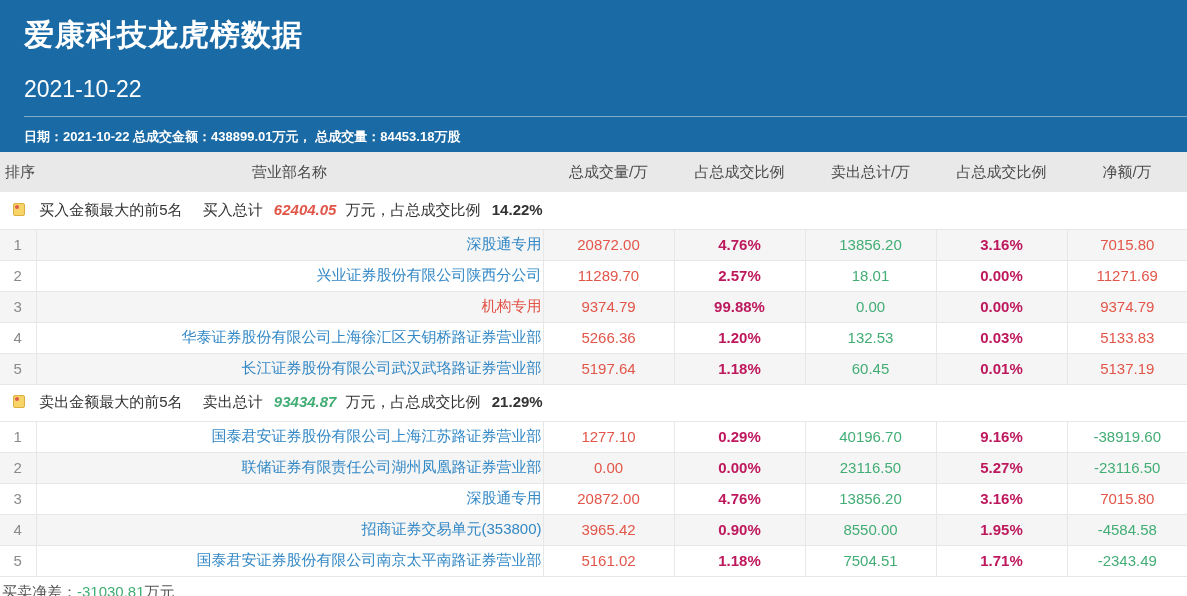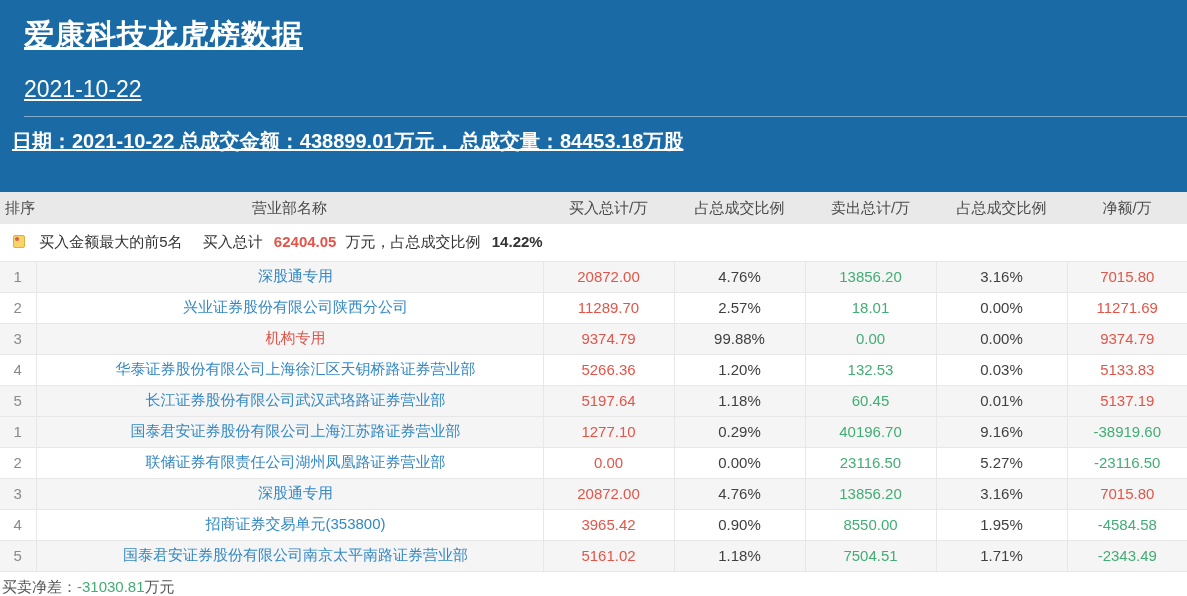--- a/index.html
+++ b/index.html
@@ -13,64 +13,63 @@
   }
   * { box-sizing: border-box; }
   html, body { margin: 0; padding: 0; }
   body {
     width: 1187px; height: 596px; overflow: hidden;
     background: #fff;
     font-family: "Liberation Sans", "DejaVu Sans", sans-serif;
   }
   
   .top {
-    height: 192px;
+    height: 152px;
     background: var(--header-bg);
     color: #fff;
-    text-decoration: underline;
   }
   .top-inner { padding: 17px 24px 0 24px; }
   .page-title {
     margin: 0; font-size: 30px; font-weight: bold; letter-spacing: 1px; line-height: 1.2;
   }
   .page-date { font-size: 23px; margin-top: 23px; line-height: 1.2; }
   .top-sep {
     border: none; border-top: 1px solid rgba(255,255,255,0.45);
     margin: 12px 0 0 24px;
   }
   .top-info {
-    padding: 11px 24px 0 12px;
-    font-size: 20px; font-weight: bold;
+    padding: 11px 24px 0 24px;
+    font-size: 13px; font-weight: bold;
   }
   
   table.lhb {
     width: 1187px; border-collapse: collapse; table-layout: fixed;
     font-size: 15px; color: #555;
   }
   thead th {
     background: var(--table-header-bg);
-    height: 32px; font-weight: normal; color: #4a4a4a;
+    height: 40px; font-weight: normal; color: #4a4a4a;
     text-align: center; padding: 0;
   }
   thead th.rank-h { text-align: left; padding-left: 5px; }
   tbody td { border-bottom: 1px solid var(--border); }
   tr.section-row td { height: 37px; padding-left: 13px; color: #333; }
   tr.data-row td { height: 31px; text-align: center; }
-  tr.data-row td.name { text-align: center; padding-left: 13px; white-space: nowrap; overflow: hidden; }
+  tr.data-row td.name { text-align: right; padding-left: 13px; white-space: nowrap; overflow: hidden; }
   tr.data-row td:not(:first-child) { border-left: 1px solid var(--border); }
   tbody.sec1 tr:nth-child(even) { background: var(--row-stripe); }
   tbody.sec2 tr:nth-child(odd):not(.section-row) { background: var(--row-stripe); }
   td.rank { color: #8a8a8a; }
   .red { color: var(--up-red); }
   .green { color: var(--down-green); }
   .blue { color: var(--link-blue); }
-  td.pct { color: #404040; }
+  td.pct { color: #be185d; font-weight: bold; }
   .sec-title { margin-right: 16px; }
   .sec-label { margin-right: 2px; }
-  .sec-value { font-weight: bold; margin: 0 5px; }
+  .sec-value { font-weight: bold; margin: 0 5px; font-style: italic; }
   .sec-pct { font-weight: bold; color: #333; margin-left: 5px; }
   .name span { cursor: pointer; }
   
   .note-icon {
     display: inline-block; width: 12px; height: 13px;
     background: #f7d368; border: 1px solid #d9b13c; border-radius: 2px;
     position: relative; margin-right: 10px; vertical-align: -1px;
   }
   .note-icon::after {
     content: ''; position: absolute; left: 1px; top: 1px;
@@ -103,21 +102,21 @@
       <col style="width:131px">
       <col style="width:131px">
     <col style="width:131px">
       <col style="width:131px">
       <col style="width:120px">
   </colgroup>
   <thead>
     <tr>
       <th class="rank-h">排序</th>
       <th>营业部名称</th>
-      <th>买入总计/万</th>
+      <th>总成交量/万</th>
       <th>占总成交比例</th>
       <th>卖出总计/万</th>
       <th>占总成交比例</th>
       <th>净额/万</th>
     </tr>
   </thead>
 
   <tbody class="sec1">
     <tr class="section-row">
       <td colspan="7">
@@ -170,20 +169,30 @@
       <td class="name"><span class="blue">长江证券股份有限公司武汉武珞路证券营业部</span></td>
       <td class="red">5197.64</td>
       <td class="pct">1.18%</td>
       <td class="green">60.45</td>
       <td class="pct">0.01%</td>
       <td class="red">5137.19</td>
     </tr>
   </tbody>
 
   <tbody class="sec2">
+    <tr class="section-row">
+      <td colspan="7">
+        <span class="note-icon"></span>
+        <span class="sec-title">卖出金额最大的前5名</span>
+        <span class="sec-label">卖出总计</span>
+        <span class="sec-value green">93434.87</span>
+        <span class="sec-label">万元，占总成交比例</span>
+        <span class="sec-pct">21.29%</span>
+      </td>
+    </tr>
     <tr class="data-row">
       <td class="rank">1</td>
       <td class="name"><span class="blue">国泰君安证券股份有限公司上海江苏路证券营业部</span></td>
       <td class="red">1277.10</td>
       <td class="pct">0.29%</td>
       <td class="green">40196.70</td>
       <td class="pct">9.16%</td>
       <td class="green">-38919.60</td>
     </tr>
     <tr class="data-row">

